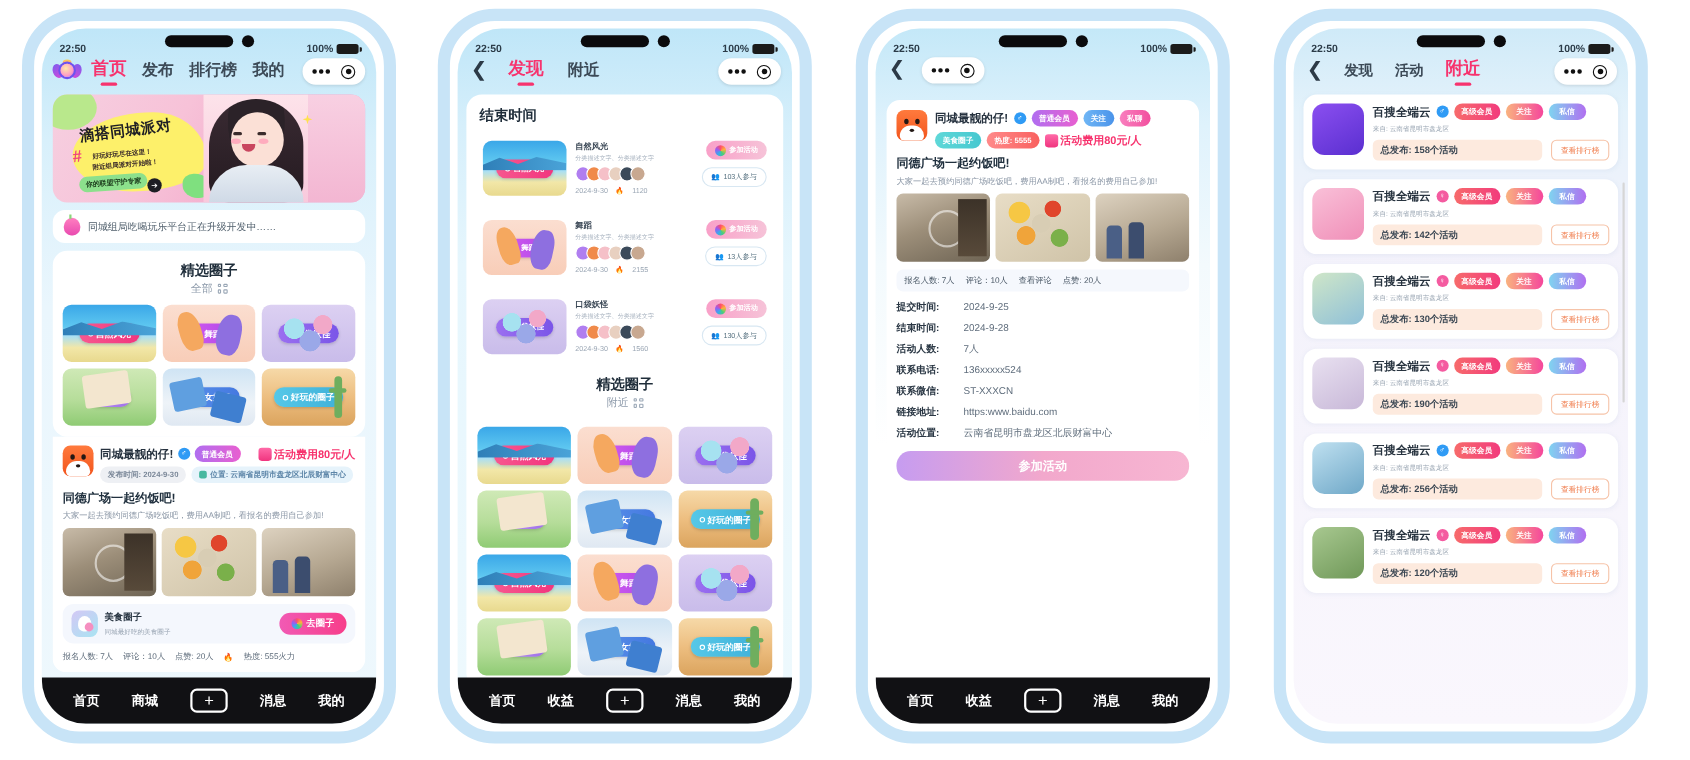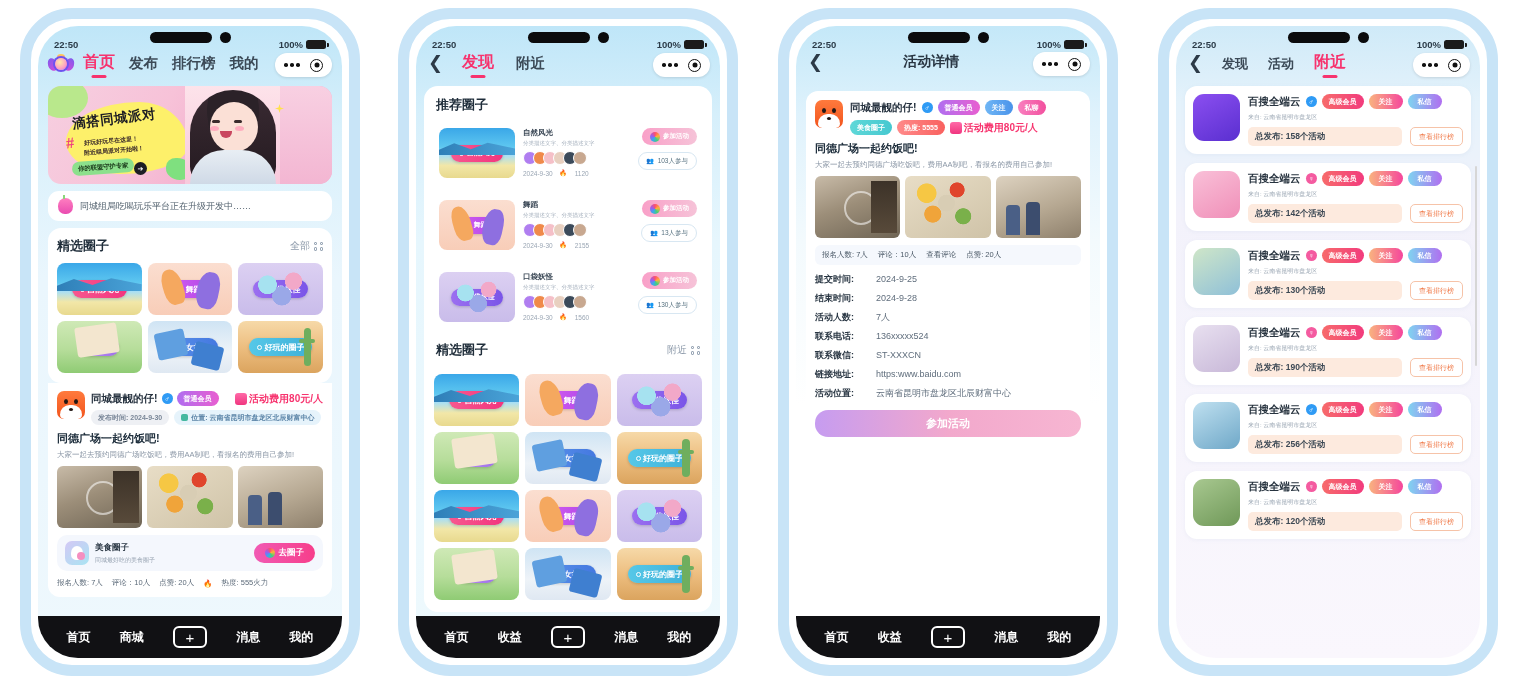--- a/index.html
+++ b/index.html
@@ -134,21 +134,21 @@
     gap:7px; padding:0 10px;
   }
   .notice .ic { width:15px;height:16px;border-radius:50% 50% 45% 45%;
     background:linear-gradient(180deg,#ff7fc0,#e94bb0); position:relative; flex:0 0 auto;}
   .notice .ic:before{content:"";position:absolute;left:5px;top:-3px;width:2px;height:4px;background:#8ad67a;}
   .notice .tx { font-size:9px; color:#51606d; }
 
   .card {
     margin-top:7px; background:#fff; border-radius:13px; padding:9px 9px 10px 9px;
   }
-  .card-head { display:flex; align-items:center; justify-content:space-between; margin-bottom:8px; }
+  .card-head { display:flex; align-items:center; justify-content:flex-end; margin-bottom:8px;flex-direction:column; }
   .card-title { font-size:13px; font-weight:800; color:#1f2d3a; }
   .card-more { font-size:10px; color:#8e9bab; display:flex; align-items:center; gap:4px; }
   .grid-ic { display:inline-block; width:9px;height:9px; position:relative;}
   .grid-ic i{position:absolute;width:3.4px;height:3.4px;border:1px solid #9aa7b6;border-radius:1px;display:block;}
   .grid-ic i:nth-child(1){left:0;top:0}.grid-ic i:nth-child(2){right:0;top:0}
   .grid-ic i:nth-child(3){left:0;bottom:0}.grid-ic i:nth-child(4){right:0;bottom:0}
 
   .cgrid { display:grid; grid-template-columns:repeat(3,1fr); gap:6px; }
   .ccell { height:52px; border-radius:8px; position:relative; overflow:hidden;
     display:flex; align-items:center; justify-content:center; }
@@ -559,21 +559,21 @@
           <span class="dots">
               <i></i>
               <i></i>
               <i></i>
             </span>
           <span class="target"></span>
         </div>
       </div>
 
       <div style="margin:0 8px;background:#fff;border-radius:14px;padding:0 8px 8px 8px;min-height:520px">
-        <div class="sec-title">推荐圈子</div>
+        <div class="sec-title">结束时间</div>
         <div id="p2rows">
             <div class="rowcard">
               <div class="rc-thumb art-nature">
                 <div class="ctag" style="background: linear-gradient(90deg, rgb(247, 88, 143), rgb(242, 53, 126)); font-size: 7px;">
                   <span class="tgdot"></span>
                   <span>自然风光</span>
                 </div>
               </div>
               <div class="rc-mid">
                 <div class="rc-name">自然风光</div>
@@ -785,21 +785,20 @@
       <div class="statusbar">
         <span>22:50</span>
         <span class="sb-right">
           <span>100%</span>
           <span class="battery"></span>
         </span>
       </div>
 
       <div class="topbar">
         <div class="back-arrow">❮</div>
-        <div style="flex:1 1 auto;text-align:center;font-size:14px;font-weight:700;color:#2a3744;padding-bottom:5px">活动详情</div>
         <div class="capsule">
           <span class="dots">
               <i></i>
               <i></i>
               <i></i>
             </span>
           <span class="target"></span>
         </div>
       </div>
 

